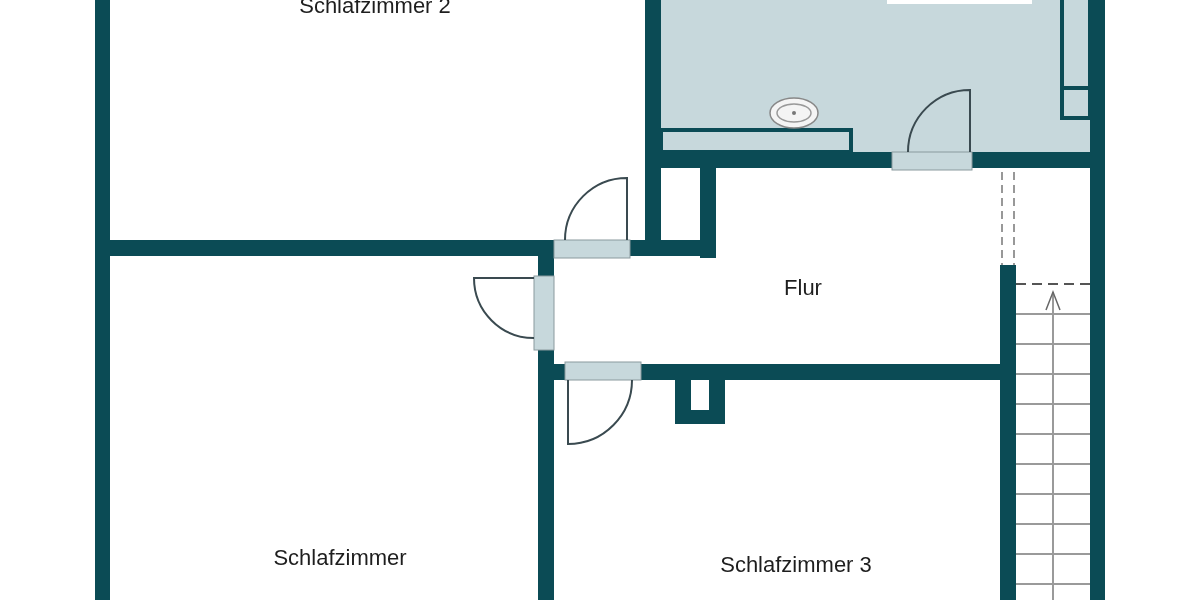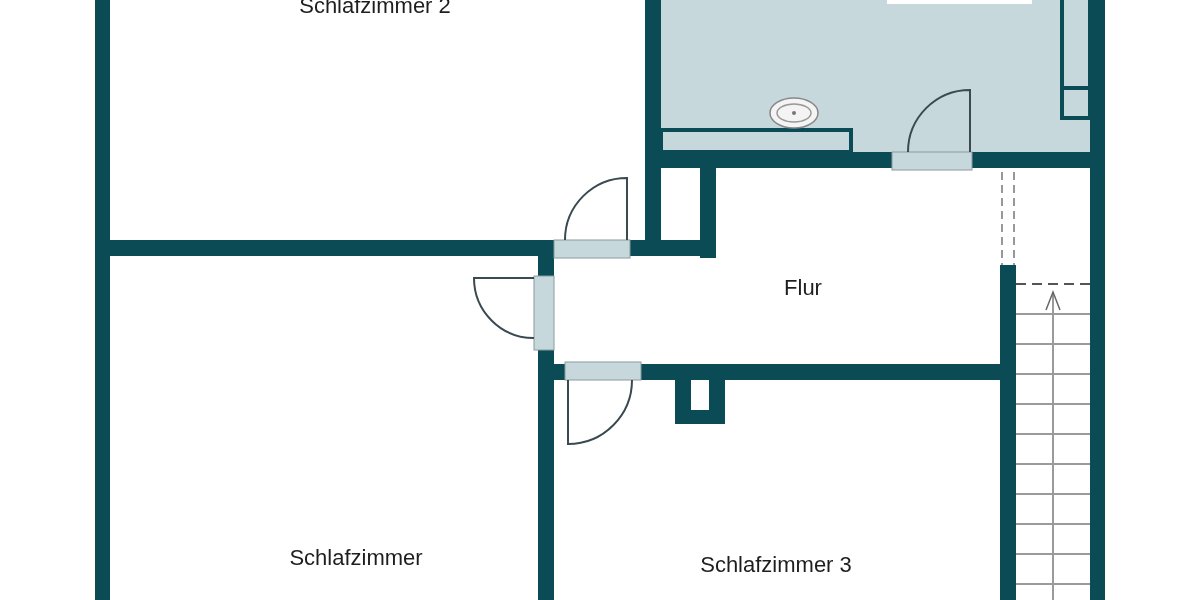--- a/index.html
+++ b/index.html
@@ -80,14 +80,14 @@
       </g>
       <g>
         <rect x="565" y="362" width="76" height="18" fill="#c7d8dc" stroke="#8a9a9e" stroke-width="1"></rect>
         <path d="M 568 380 L 568 444 A 64 64 0 0 0 632 380" fill="none" stroke="#3a4a50" stroke-width="2"></path>
       </g>
     </g>
 </svg>
 
 <div class="room-label" style="left: 375px; top: 6px;">Schlafzimmer 2</div>
 <div class="room-label" style="left: 803px; top: 288px;">Flur</div>
-<div class="room-label" style="left: 356px; top: 558px;">Schlafzimmer</div>
-<div class="room-label" style="left: 776px; top: 565px;">Schlafzimmer 3</div>
+<div class="room-label" style="left: 340px; top: 558px;">Schlafzimmer</div>
+<div class="room-label" style="left: 796px; top: 565px;">Schlafzimmer 3</div>
 
 </body></html>

